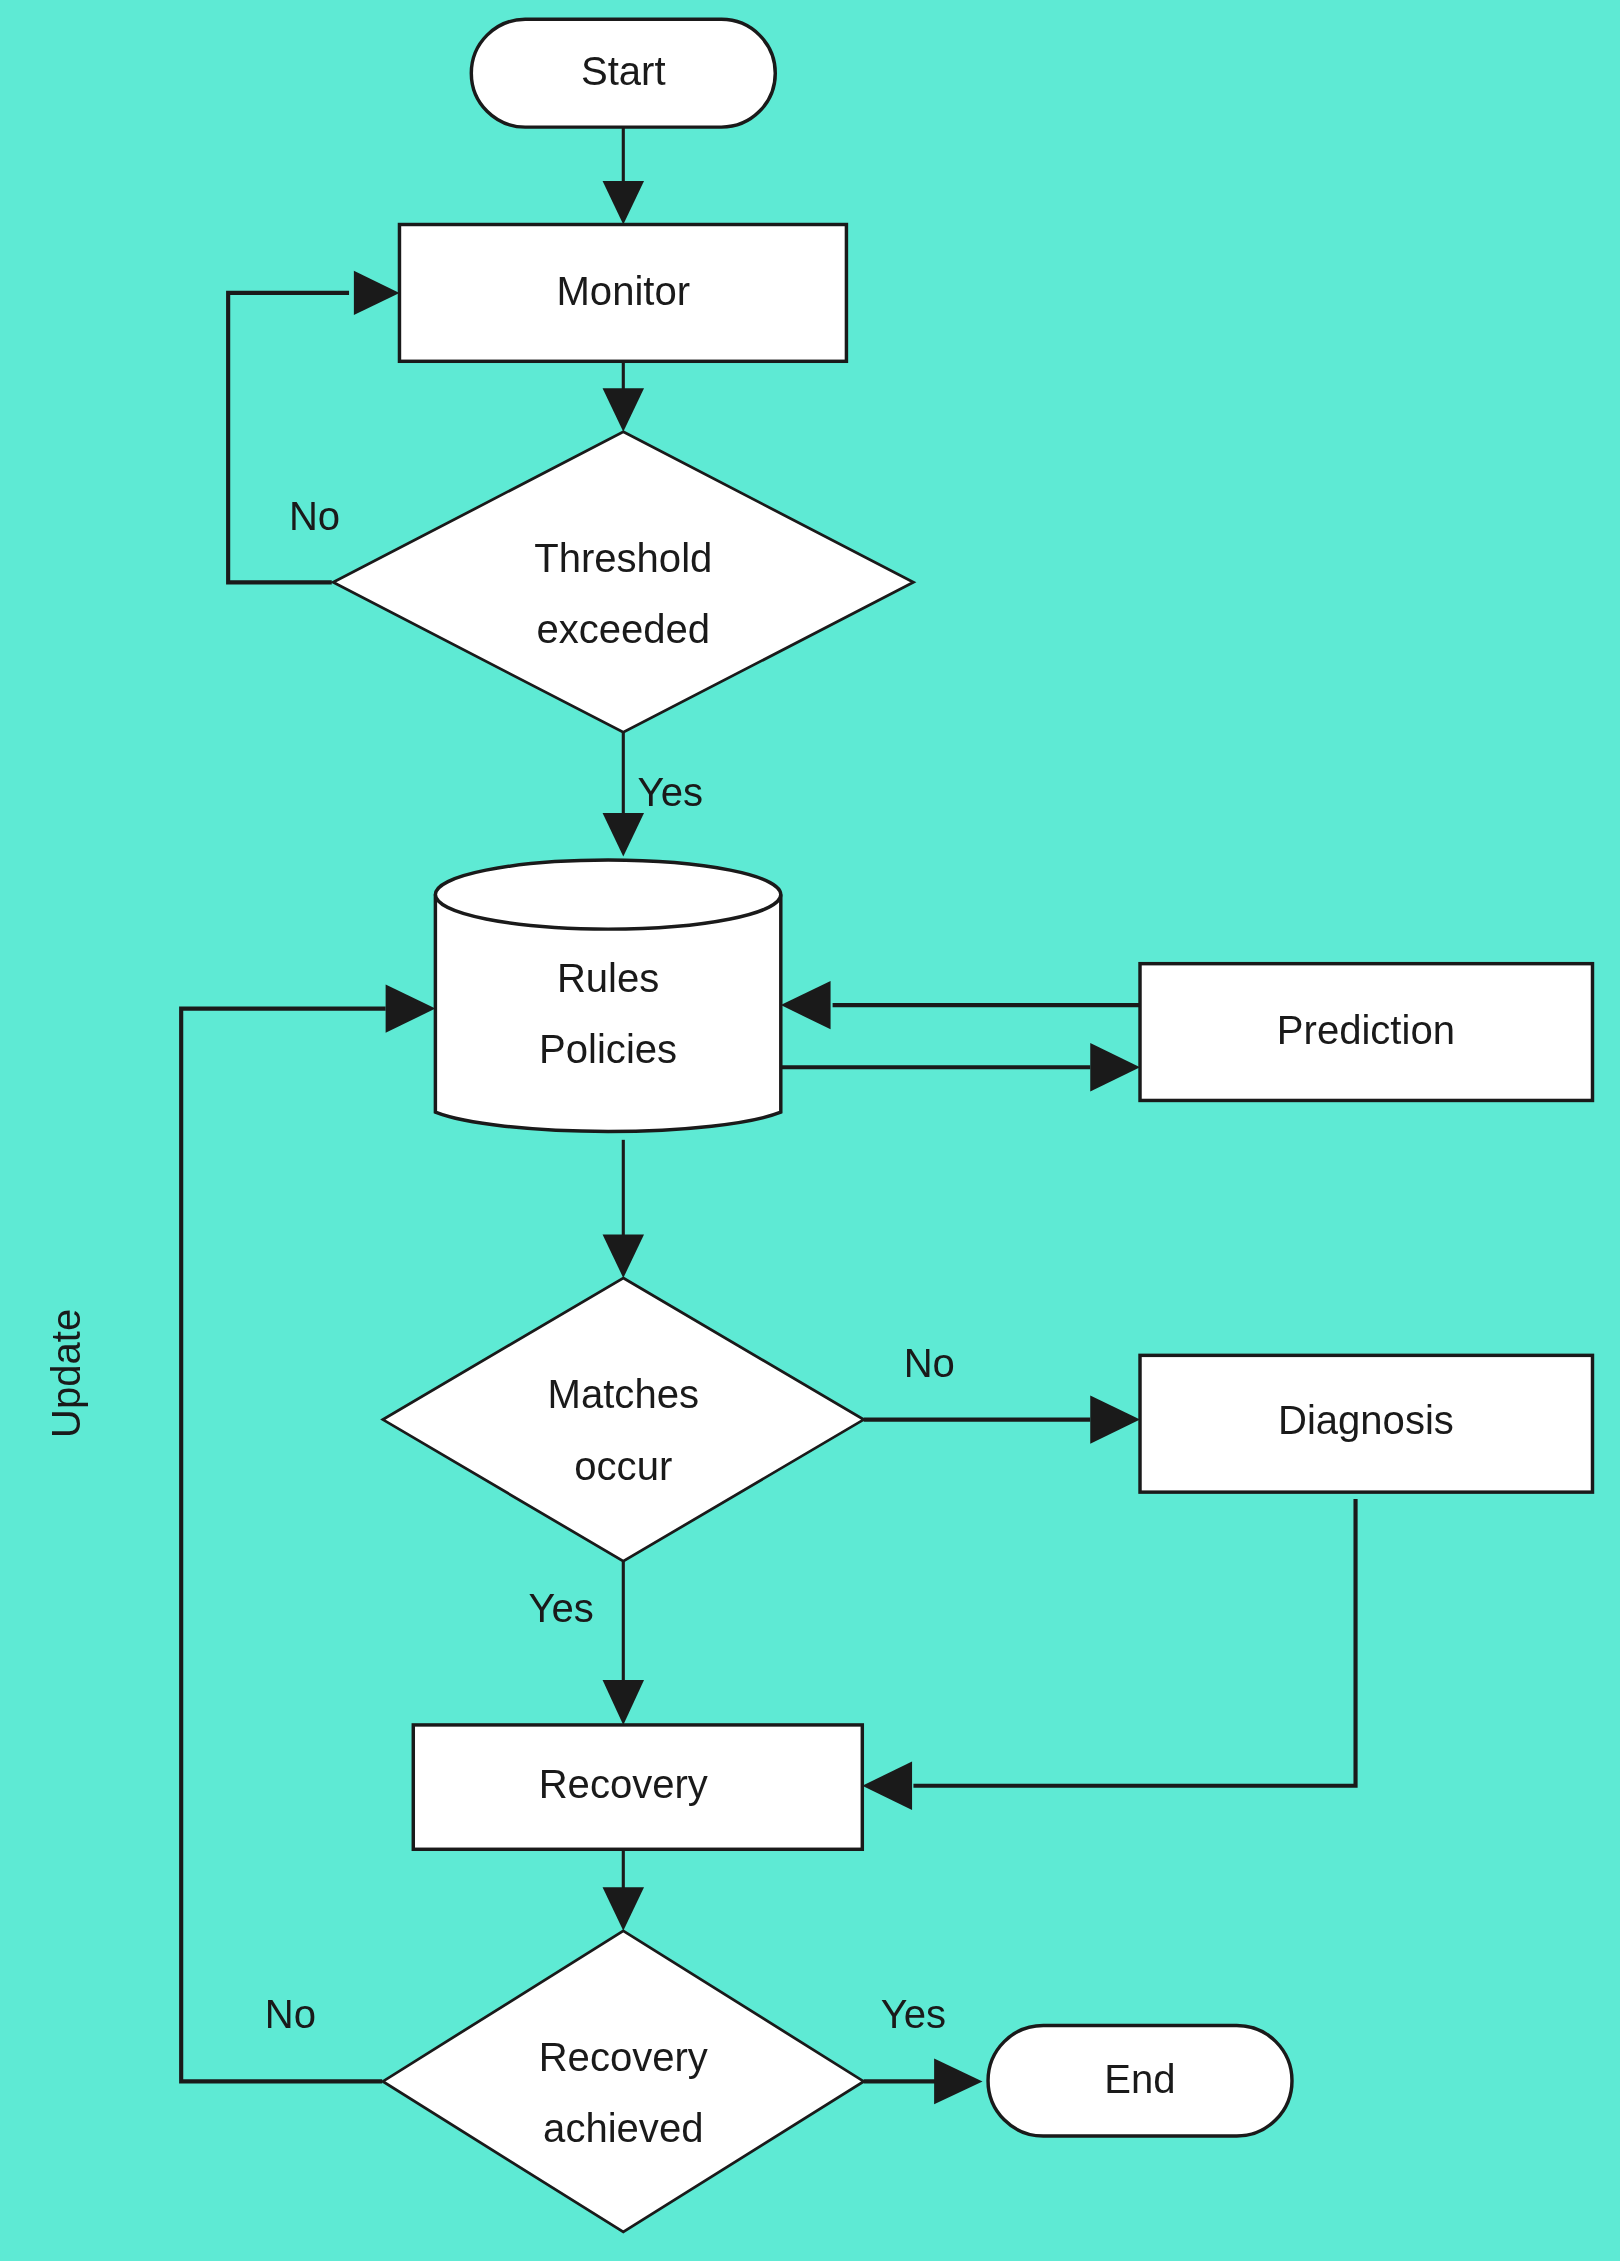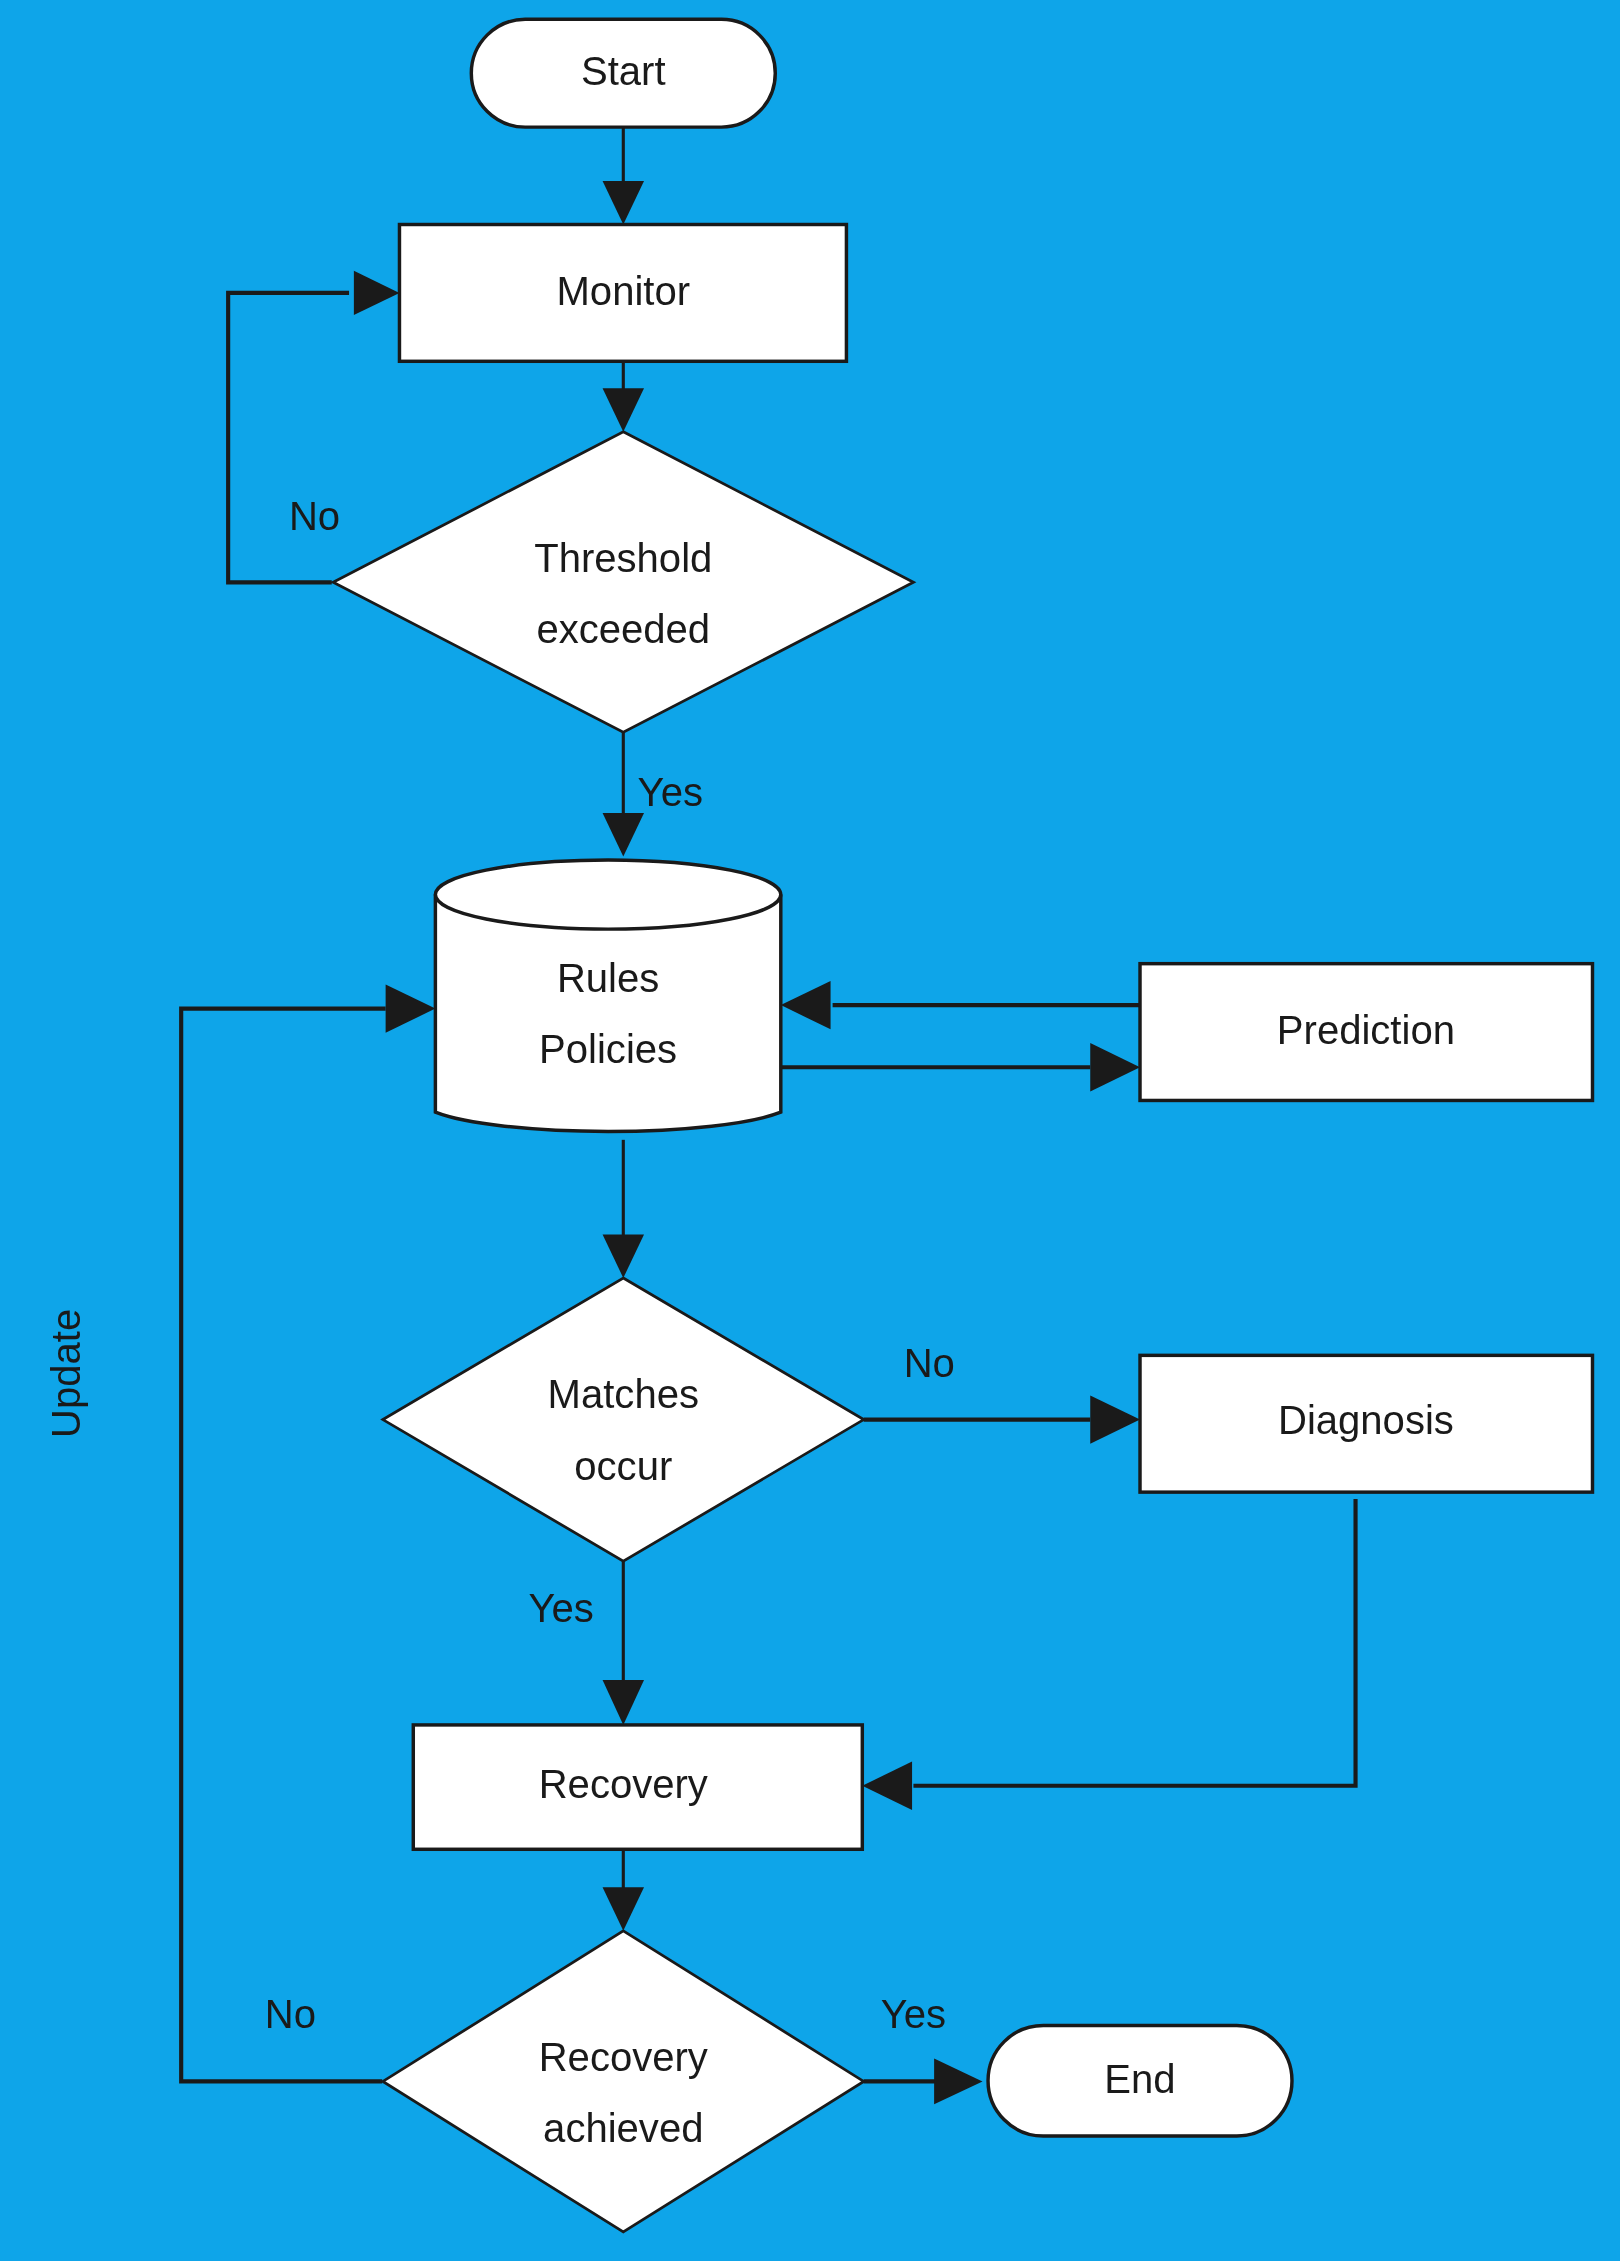--- a/index.html
+++ b/index.html
@@ -7,21 +7,21 @@
     padding: 0;
     background: #ffffff;
   }
   body {
     font-family: "Liberation Sans", sans-serif;
   }
   #flowchart-root {
     position: relative;
     width: 1621px;
     height: 2261px;
-    background: #0ea5e9;
+    background: #5eead4;
     overflow: hidden;
   }
   svg#flow-svg {
     display: block;
     width: 1621px;
     height: 2261px;
   }
   .node-shape {
     fill: #ffffff;
     stroke: #1a1a1a;

